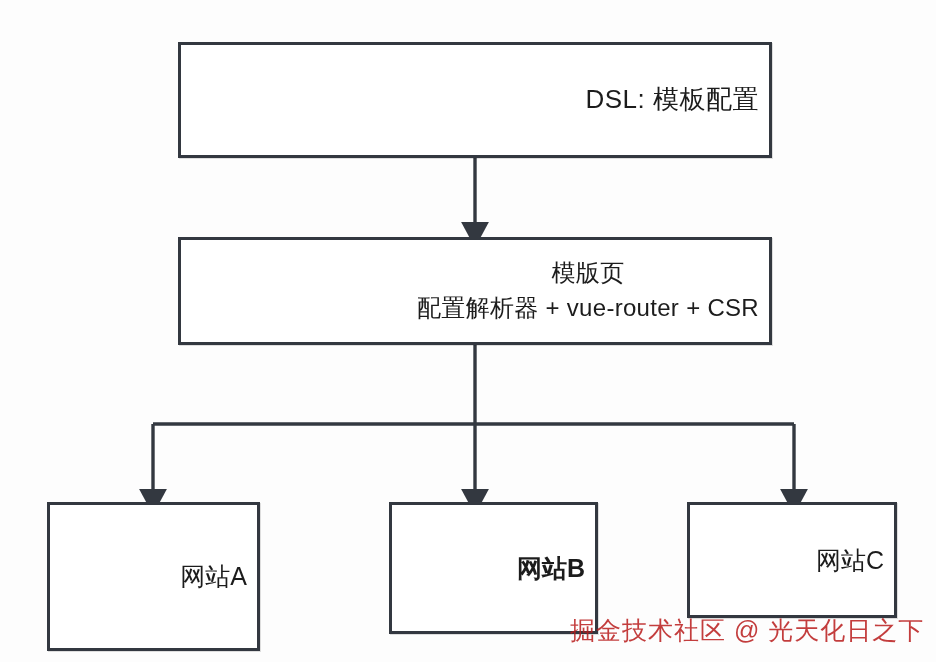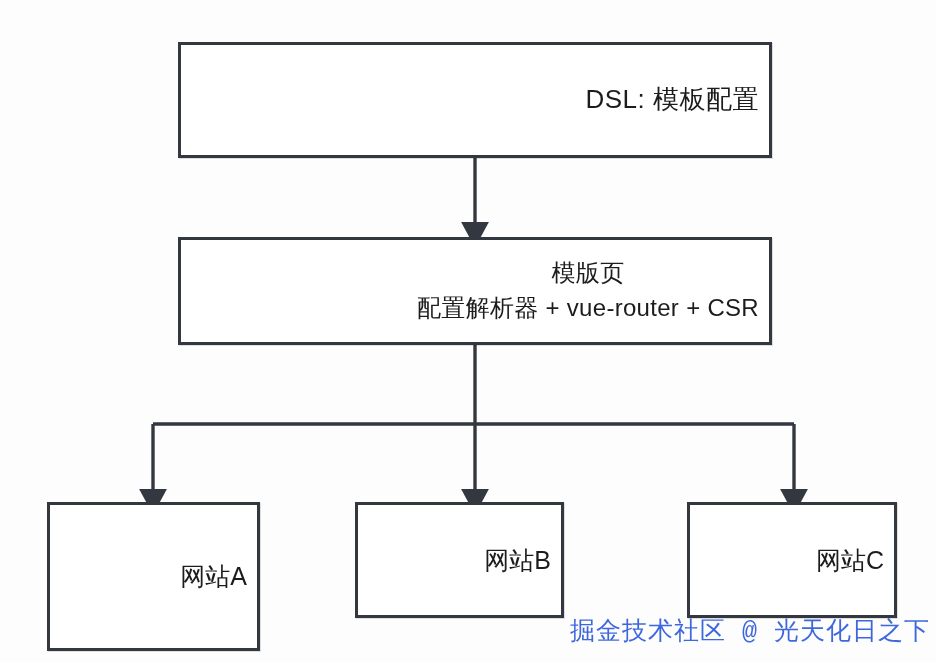--- a/index.html
+++ b/index.html
@@ -54,24 +54,25 @@
     font-size: 24px;
     letter-spacing: 0.3px;
   }
   #node-site-a {
     left: 47px;
     top: 502px;
     width: 213px;
     height: 149px;
   }
   #node-site-b {
-    left: 355px;
+    left: 389px;
     top: 502px;
     width: 209px;
-    height: 116px;
+    height: 132px;
+    font-weight: bold;
   }
   #node-site-c {
     left: 687px;
     top: 502px;
     width: 210px;
     height: 116px;
   }
   .site .label {
     font-size: 25px;
   }
@@ -81,25 +82,25 @@
     top: 0;
     width: 936px;
     height: 662px;
     pointer-events: none;
   }
   #watermark {
     position: absolute;
     left: 570px;
     top: 614px;
     font-size: 25px;
-    color: #1d4ed8;
+    color: #b91c1c;
     opacity: 0.85;
     letter-spacing: 1px;
     white-space: nowrap;
-    font-family: Liberation Mono, monospace;
+    font-family: Liberation Sans, sans-serif;
   }
 </style>
 </head>
 <body>
 
 <div id="canvas">
 
   <svg id="connectors" viewBox="0 0 936 662" width="936" height="662">
     <defs>
       <marker id="arrowhead" markerWidth="9" markerHeight="9" refX="1.2" refY="4.5" orient="auto" markerUnits="strokeWidth">

